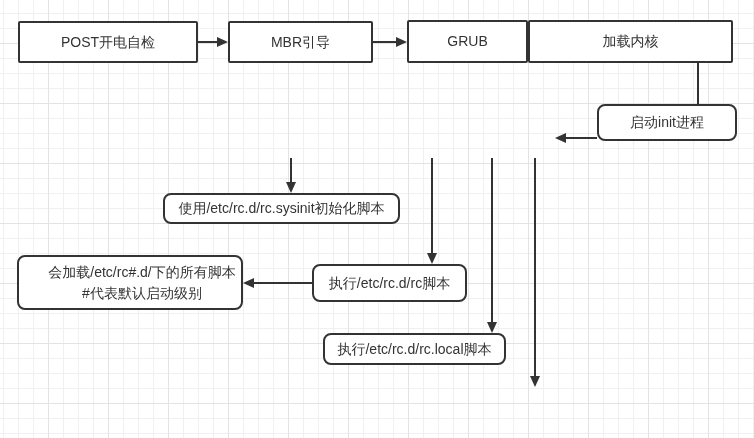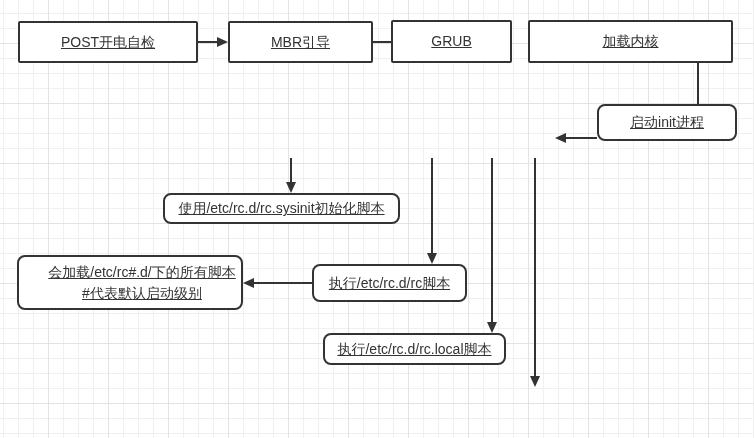--- a/index.html
+++ b/index.html
@@ -25,29 +25,28 @@
     display: flex;
     align-items: center;
     justify-content: center;
     text-align: center;
     border: 2px solid #333333;
     background: #ffffff;
     font-size: 14px;
     line-height: 1.3;
     white-space: nowrap;
     cursor: default;
-    text-decoration: underline;
   }
   .sq { border-radius: 2px; }
   .rd { border-radius: 8px; }
   .two-line { flex-direction: column; line-height: 1.45; padding-left: 24px; }
 
   #n-post    { left: 18px;  top: 21px;  width: 180px; height: 42px; }
   #n-mbr     { left: 228px; top: 21px;  width: 145px; height: 42px; }
-  #n-grub    { left: 391px; top: 20px;  width: 121px; height: 43px; }
+  #n-grub    { left: 407px; top: 20px;  width: 121px; height: 43px; }
   #n-kernel  { left: 528px; top: 20px;  width: 205px; height: 43px; }
   #n-init    { left: 597px; top: 104px; width: 140px; height: 37px; }
   #n-inittab { left: 274px; top: 120px; width: 281px; height: 38px; }
   #n-sysinit { left: 163px; top: 193px; width: 237px; height: 31px; }
   #n-rclevel { left: 17px;  top: 255px; width: 226px; height: 55px; }
   #n-rcscript{ left: 312px; top: 264px; width: 155px; height: 38px; }
   #n-rclocal { left: 323px; top: 333px; width: 183px; height: 32px; }
   #n-login   { left: 312px; top: 387px; width: 245px; height: 31px; }
 
   .connector-layer {

